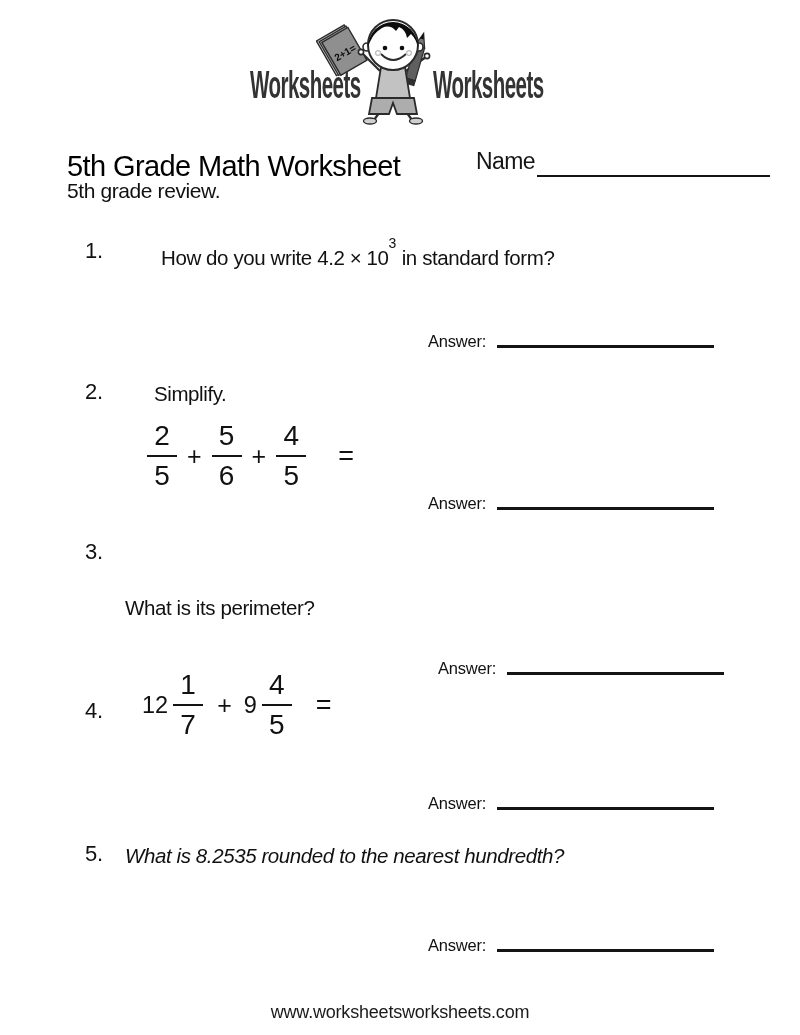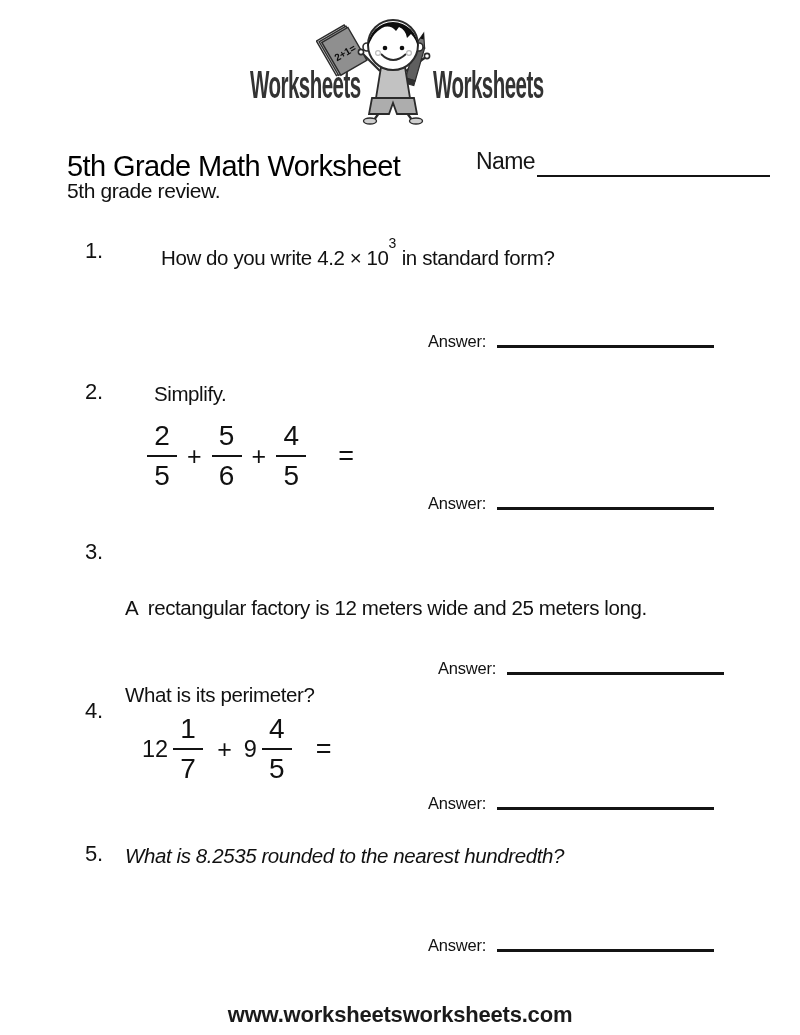--- a/index.html
+++ b/index.html
@@ -26,36 +26,36 @@
   .qtext{position:absolute;font-size:20.5px;letter-spacing:-0.4px;line-height:29px;}
   .q1-num{top:238px;} .q1-text{left:142px;top:238px;margin-left:19px;}
   .q2-num{top:379px;} .q2-text{left:154px;top:379px;}
   .q3-num{top:539px;} .q3-text{left:125px;top:535px;white-space:pre-wrap;width:650px;}
   .q4-num{top:698px;}
   .q5-num{top:841px;} .q5-text{left:125px;top:841px;font-style:italic;}
   .sup{font-size:14px;position:relative;top:-9px;letter-spacing:0;}
   
   .frac-row{position:absolute;display:flex;align-items:center;}
   .q2-row{left:145px;top:420px;}
-  .q4-row{left:142px;top:669px;margin-top:44px;}
+  .q4-row{left:142px;top:669px;}
   .frac{display:inline-flex;flex-direction:column;align-items:center;width:34px;}
   .frac .fnum,.frac .fden{font-size:28px;line-height:32px;}
   .frac .fbar{width:30px;height:0;border-bottom:2.5px solid #141414;margin:3px 0;}
   .op-plus{font-size:25px;margin:0 8px;}
   .q4-row .op-plus{margin:0 12px;}
   .op-eq{font-size:27px;margin-left:30px;}
   .q4-row .op-eq{margin-left:22px;}
   .whole{font-size:23.5px;margin-right:3px;}
   
   .answer-row{position:absolute;left:428px;display:flex;align-items:flex-end;}
   .a1{top:332px;} .a2{top:494px;} .a3{top:659px;left:438px;} .a4{top:794px;} .a5{top:936px;}
   .answer-label{font-size:16.5px;letter-spacing:-0.2px;}
   .answer-line{width:217px;height:3px;background:#141414;margin-left:11px;margin-bottom:3px;}
   
-  .footer{position:absolute;left:0;top:1002px;width:800px;text-align:center;font-size:22px;color:#1a1a1a;letter-spacing:-0.2px;font-weight:bold;}
+  .footer{position:absolute;left:0;top:1002px;width:800px;text-align:center;font-size:18px;color:#1a1a1a;letter-spacing:-0.2px;}
 </style>
 </head>
 <body>
 
 <div class="page">
 
   <div class="logo-text logo-left">Worksheets</div>
   <div class="logo-text logo-right">Worksheets</div>
 
   <svg class="logo-svg" width="124" height="122" viewBox="0 0 124 122">
@@ -133,21 +133,20 @@
     </span>
     <span class="op-eq">=</span>
   </div>
   <div class="answer-row a2">
     <span class="answer-label">Answer:</span>
     <div class="answer-line"></div>
   </div>
 
   <div class="qnum q3-num">3.</div>
   <div class="qtext q3-text">
-    <div>A  rectangular factory is 12 meters wide and 25 meters long.</div>
     <div>What is its perimeter?</div>
   </div>
   <div class="answer-row a3">
     <span class="answer-label">Answer:</span>
     <div class="answer-line"></div>
   </div>
 
   <div class="qnum q4-num">4.</div>
   <div class="frac-row q4-row">
     <span class="whole">12</span>

